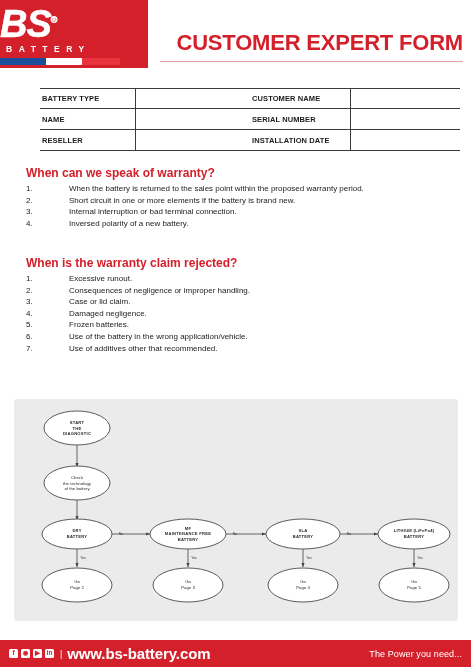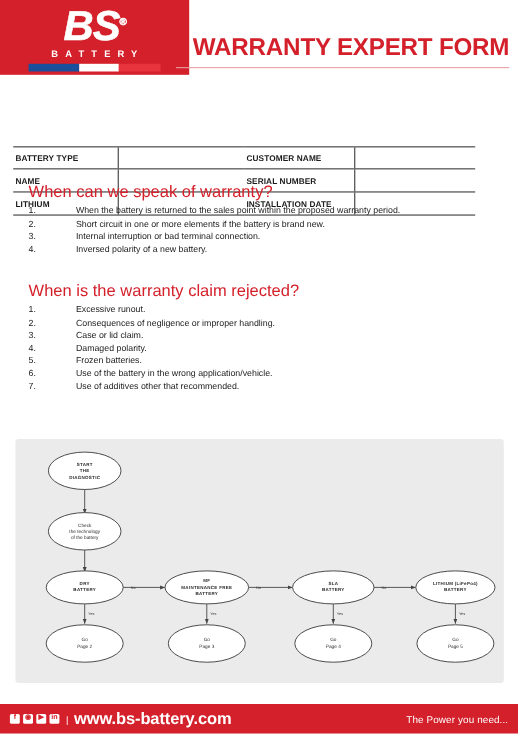--- a/index.html
+++ b/index.html
@@ -8,24 +8,24 @@
     background: #ffffff;
     font-family: "Liberation Sans", sans-serif;
     overflow: hidden;
   }
   .page { position: relative; width: 471px; height: 667px; background:#fff; }
 
   
   .header { position: relative; height: 70px; }
   .logo-block {
     position: absolute; left: 0; top: 0;
-    width: 172px; height: 68px;
+    width: 148px; height: 68px;
     background: #d4202a;
     display: flex; flex-direction: column;
-    align-items: center; justify-content: center;
+    align-items: flex-start; justify-content: center;
   }
   .logo-bs {
     color: #ffffff; font-weight: 900; font-style: italic;
     font-size: 38px; letter-spacing: -1px; line-height: 1;
     font-family: "Liberation Sans", sans-serif;
     -webkit-text-stroke: 0.5px #ffffff;
     margin-top: 2px;
   }
   .logo-bs sup { font-size: 9px; vertical-align: super; font-style: normal; }
   .logo-battery {
@@ -43,21 +43,21 @@
     display:flex; flex-direction:column; align-items:flex-end; justify-content:flex-end;
     padding-bottom: 6px;
   }
   .title {
     color:#d4202a; font-size: 22px; font-weight: 800; letter-spacing: -0.2px;
     line-height: 1;
   }
   .title-rule { width: 100%; height: 1.5px; background:#e8a0a4; margin-top: 7px; }
 
   
-  .form-area { position:absolute; left: 12px; top: 88px; width: 420px; margin-top: 45px; }
+  .form-area { position:absolute; left: 40px; top: 88px; width: 420px; }
   .form-grid { display:flex; gap: 0px; }
   .form-col { width: 210px; }
   .form-row {
     display:flex; align-items:center; height: 21px;
     border-bottom: 1.2px solid #3b3b3b;
   }
   .form-row:first-child { border-top: 1.2px solid #3b3b3b; }
   .form-label {
     width: 95px; font-size: 7.5px; font-weight: 700; color:#1b1b1b;
     letter-spacing: 0.1px; padding-left: 2px; white-space: nowrap;
@@ -65,21 +65,21 @@
   .form-col.right .form-label { width: 100px; }
   .form-value {
     flex: 1; height: 100%; border-left: 1.2px solid #3b3b3b;
     font-size: 7.5px; color:#1b1b1b; display:flex; align-items:center;
     padding-left: 5px;
   }
 
   
   .section { position:absolute; left: 26px; width: 430px; }
   .sec-title {
-    color:#d4202a; font-size: 15px; font-weight: 400; margin-bottom: 3px;
+    color:#d4202a; font-size: 12px; font-weight: 700; margin-bottom: 3px;
   }
   ol.sec-list { list-style: none; }
   ol.sec-list li {
     font-size: 8px; color:#1b1b1b; line-height: 11.6px;
     display:flex; gap: 0px;
   }
   ol.sec-list li .num { width: 15px; flex-shrink:0; }
   ol.sec-list li .txt { flex: 1; margin-left: 28px; }
 
   
@@ -126,38 +126,38 @@
     <div class="logo-block">
       <div class="logo-bs"><span>BS</span><sup>®</sup></div>
       <div class="logo-battery">BATTERY</div>
       <div class="logo-bar">
         <i class="lb1"></i>
         <i class="lb2"></i>
         <i class="lb3"></i>
       </div>
     </div>
     <div class="title-wrap">
-      <div class="title">WARRANTY EXPERT FORM</div>
+      <div class="title">CUSTOMER EXPERT FORM</div>
       <div class="title-rule"></div>
     </div>
   </div>
 
   <div class="form-area">
     <div class="form-grid">
       <div class="form-col left">
         <div class="form-row">
           <div class="form-label">BATTERY TYPE</div>
           <div class="form-value"></div>
         </div>
         <div class="form-row">
           <div class="form-label">NAME</div>
           <div class="form-value"></div>
         </div>
         <div class="form-row">
-          <div class="form-label">LITHIUM</div>
+          <div class="form-label">RESELLER</div>
           <div class="form-value"></div>
         </div>
       </div>
       <div class="form-col right">
         <div class="form-row">
           <div class="form-label">CUSTOMER NAME</div>
           <div class="form-value"></div>
         </div>
         <div class="form-row">
           <div class="form-label">SERIAL NUMBER</div>
@@ -203,21 +203,21 @@
       <li>
           <span class="num">2.</span>
           <span class="txt">Consequences of negligence or improper handling.</span>
         </li>
       <li>
           <span class="num">3.</span>
           <span class="txt">Case or lid claim.</span>
         </li>
       <li>
           <span class="num">4.</span>
-          <span class="txt">Damaged polarity.</span>
+          <span class="txt">Damaged negligence.</span>
         </li>
       <li>
           <span class="num">5.</span>
           <span class="txt">Frozen batteries.</span>
         </li>
       <li>
           <span class="num">6.</span>
           <span class="txt">Use of the battery in the wrong application/vehicle.</span>
         </li>
       <li>

